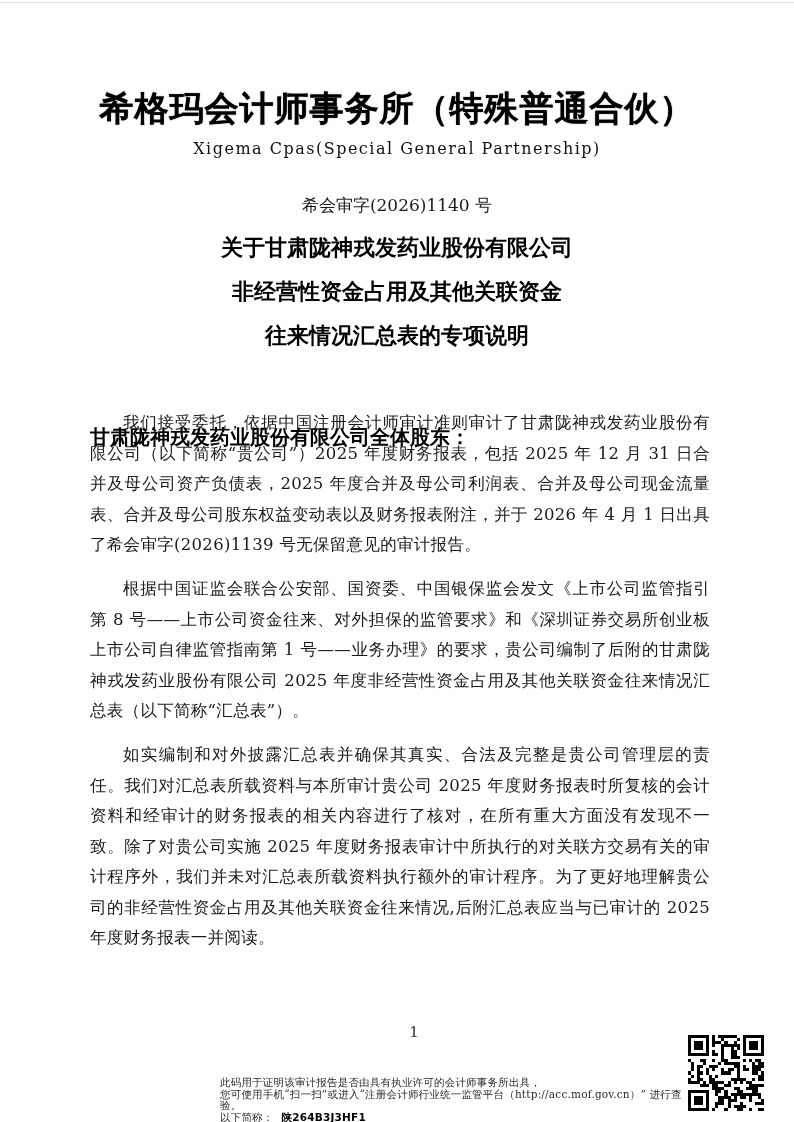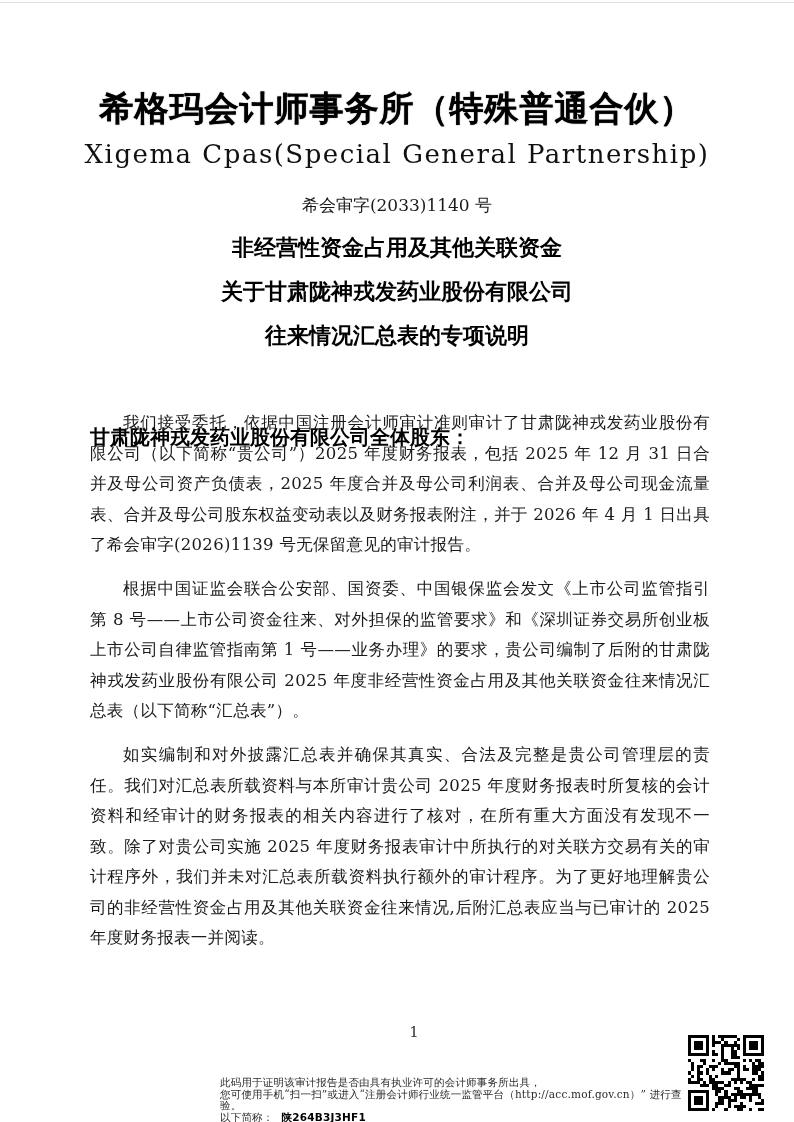--- a/index.html
+++ b/index.html
@@ -18,21 +18,21 @@
     font-family:"DejaVu Sans","Liberation Sans",sans-serif;
     font-weight:900;font-size:34px;letter-spacing:1px;
     color:#000;
     text-shadow:0 0 1px #000;
     white-space:nowrap;
   }
   .header-en{
     position:absolute;top:139px;left:0;right:0;
     text-align:center;
     font-family:"DejaVu Serif","Liberation Serif",serif;
-    font-size:26px;letter-spacing:1.5px;
+    font-size:16px;letter-spacing:1.5px;
     color:#111;
     white-space:nowrap;
   }
   .doc-number{
     position:absolute;top:194px;left:0;right:0;
     text-align:center;
     font-size:17px;color:#1a1a1a;
   }
   .title-block{
     position:absolute;top:226px;left:0;right:0;
@@ -78,25 +78,25 @@
 <body>
 
 <div class="page">
 
   <div class="scan-line"></div>
 
   <div class="header-zh">希格玛会计师事务所（特殊普通合伙）</div>
 
   <div class="header-en">Xigema Cpas(Special General Partnership)</div>
 
-  <div class="doc-number">希会审字(2033)1140 号</div>
+  <div class="doc-number">希会审字(2026)1140 号</div>
 
   <div class="title-block">
+    <div>关于甘肃陇神戎发药业股份有限公司</div>
     <div>非经营性资金占用及其他关联资金</div>
-    <div>关于甘肃陇神戎发药业股份有限公司</div>
     <div>往来情况汇总表的专项说明</div>
   </div>
 
   <div class="salutation">甘肃陇神戎发药业股份有限公司全体股东：</div>
 
   <div class="body-para para-1">我们接受委托，依据中国注册会计师审计准则审计了甘肃陇神戎发药业股份有限公司（以下简称“贵公司”）2025 年度财务报表，包括 2025 年 12 月 31 日合并及母公司资产负债表，2025 年度合并及母公司利润表、合并及母公司现金流量表、合并及母公司股东权益变动表以及财务报表附注，并于 2026 年 4 月 1 日出具了希会审字(2026)1139 号无保留意见的审计报告。</div>
 
   <div class="body-para para-2">根据中国证监会联合公安部、国资委、中国银保监会发文《上市公司监管指引第 8 号——上市公司资金往来、对外担保的监管要求》和《深圳证券交易所创业板上市公司自律监管指南第 1 号——业务办理》的要求，贵公司编制了后附的甘肃陇神戎发药业股份有限公司 2025 年度非经营性资金占用及其他关联资金往来情况汇总表（以下简称“汇总表”）。</div>
 
   <div class="body-para para-3">如实编制和对外披露汇总表并确保其真实、合法及完整是贵公司管理层的责任。我们对汇总表所载资料与本所审计贵公司 2025 年度财务报表时所复核的会计资料和经审计的财务报表的相关内容进行了核对，在所有重大方面没有发现不一致。除了对贵公司实施 2025 年度财务报表审计中所执行的对关联方交易有关的审计程序外，我们并未对汇总表所载资料执行额外的审计程序。为了更好地理解贵公司的非经营性资金占用及其他关联资金往来情况,后附汇总表应当与已审计的 2025 年度财务报表一并阅读。</div>

